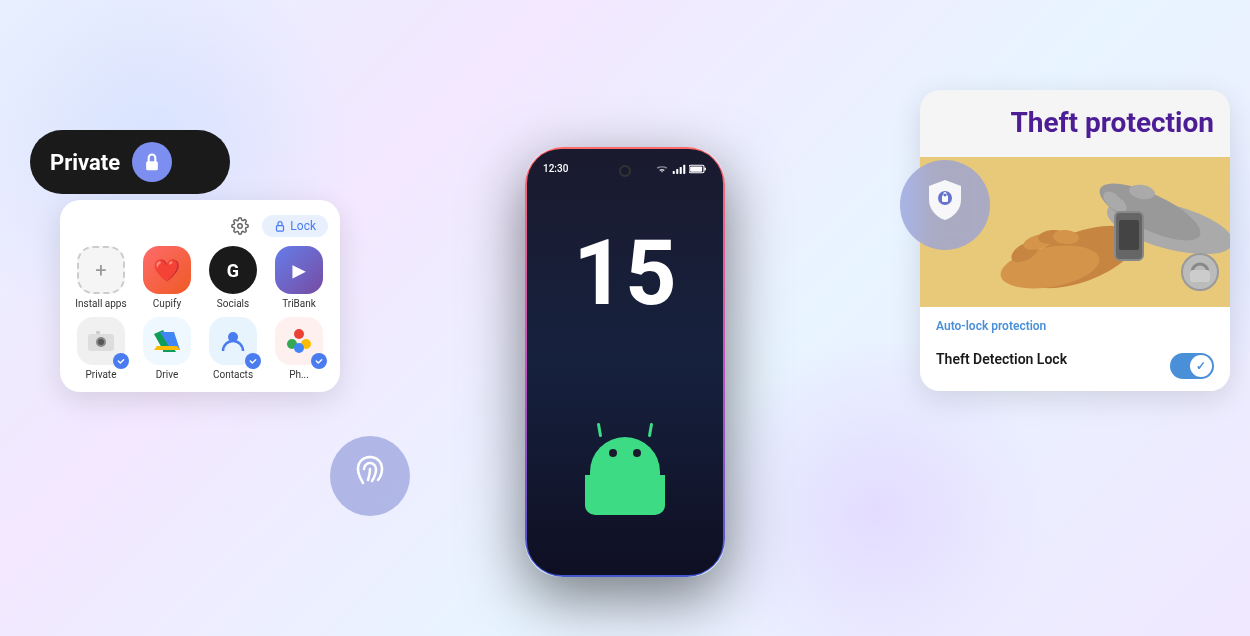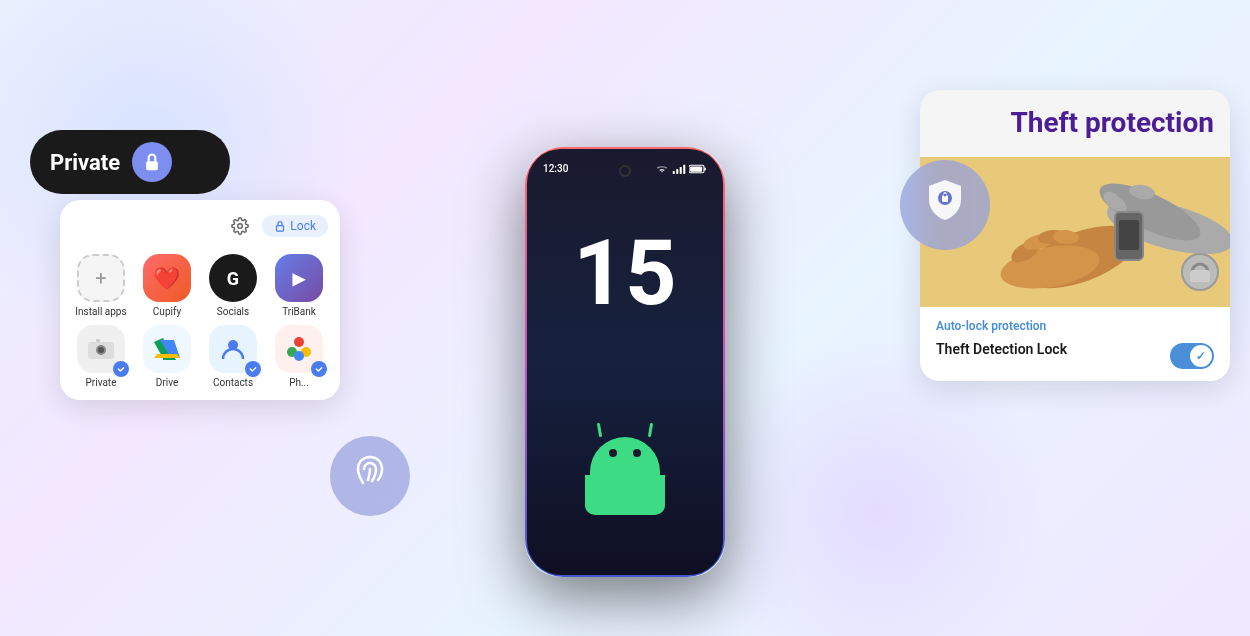--- a/index.html
+++ b/index.html
@@ -217,21 +217,21 @@
       padding: 12px;
       width: 280px;
       z-index: 15;
       box-shadow: 0 8px 30px rgba(0,0,0,0.12);
     }
     .app-grid-header {
       display: flex;
       justify-content: flex-end;
       align-items: center;
       gap: 8px;
-      margin-bottom: 14px;
+      margin-bottom: 6px;
     }
     .gear-icon-btn {
       width: 28px;
       height: 28px;
       display: flex;
       align-items: center;
       justify-content: center;
       color: #666;
       font-size: 16px;
     }
@@ -354,21 +354,21 @@
       overflow: hidden;
     }
     .theft-card-bottom {
       padding: 12px 16px;
       background: white;
     }
     .auto-lock-label {
       color: #4a90d9;
       font-size: 12px;
       font-weight: 600;
-      margin-bottom: 8px;
+      margin-bottom: 18px;
     }
     .theft-detection-row {
       display: flex;
       align-items: flex-start;
     }
     .theft-detection-text {
       flex: 1;
       padding-right: 10px;
     }
     .theft-detection-title {

